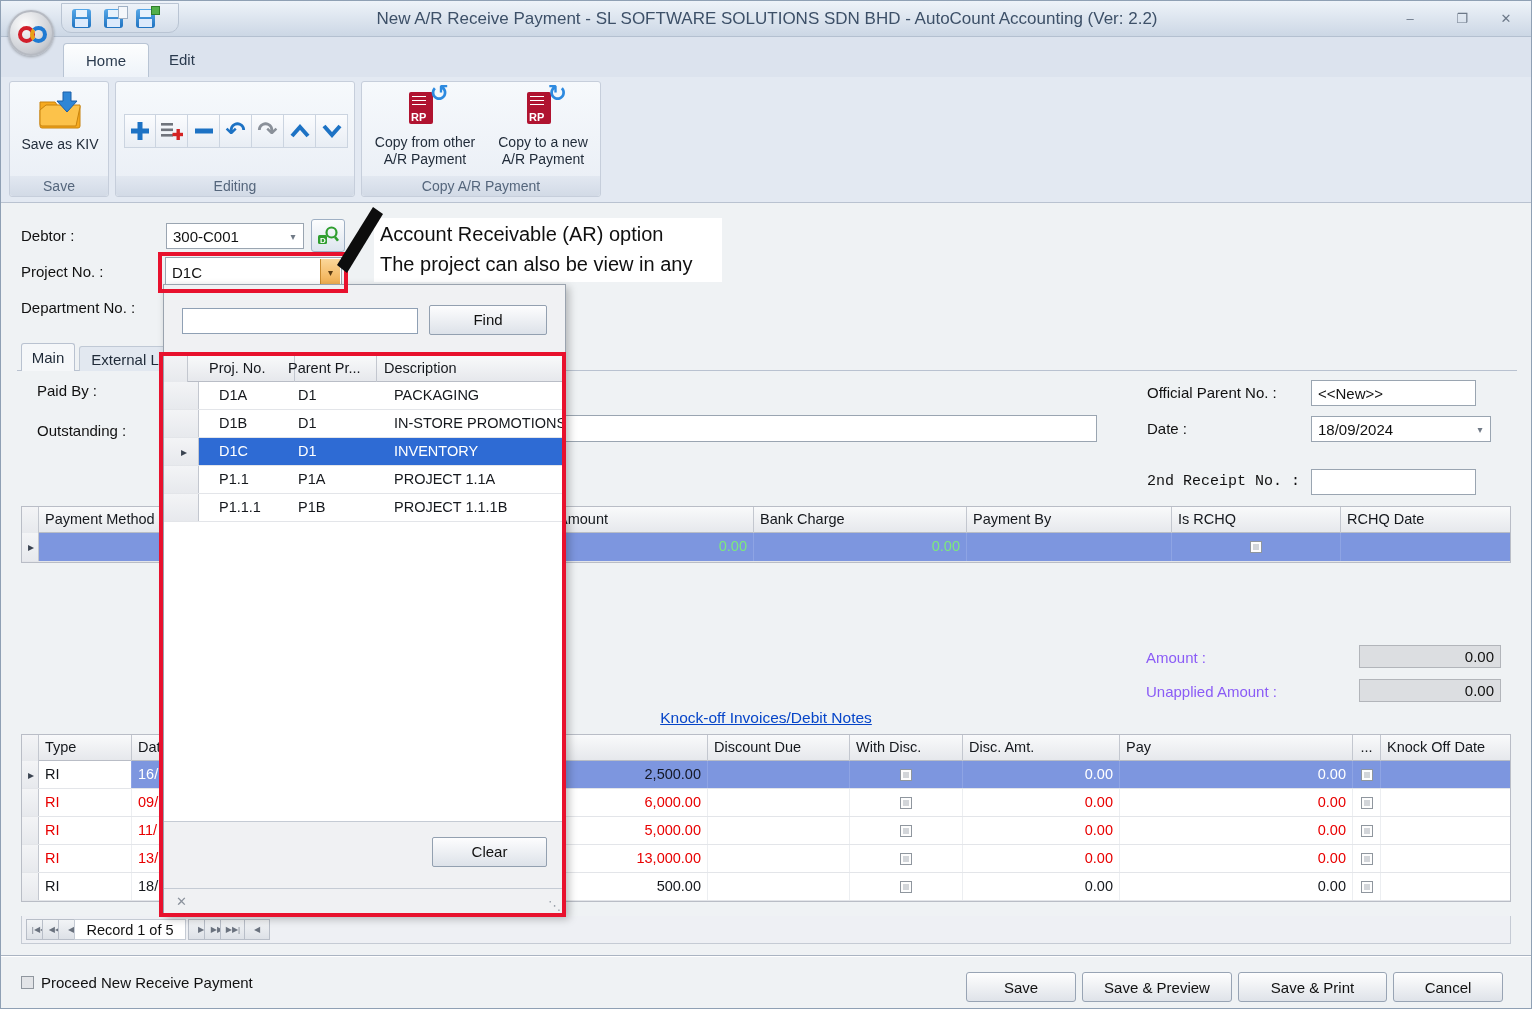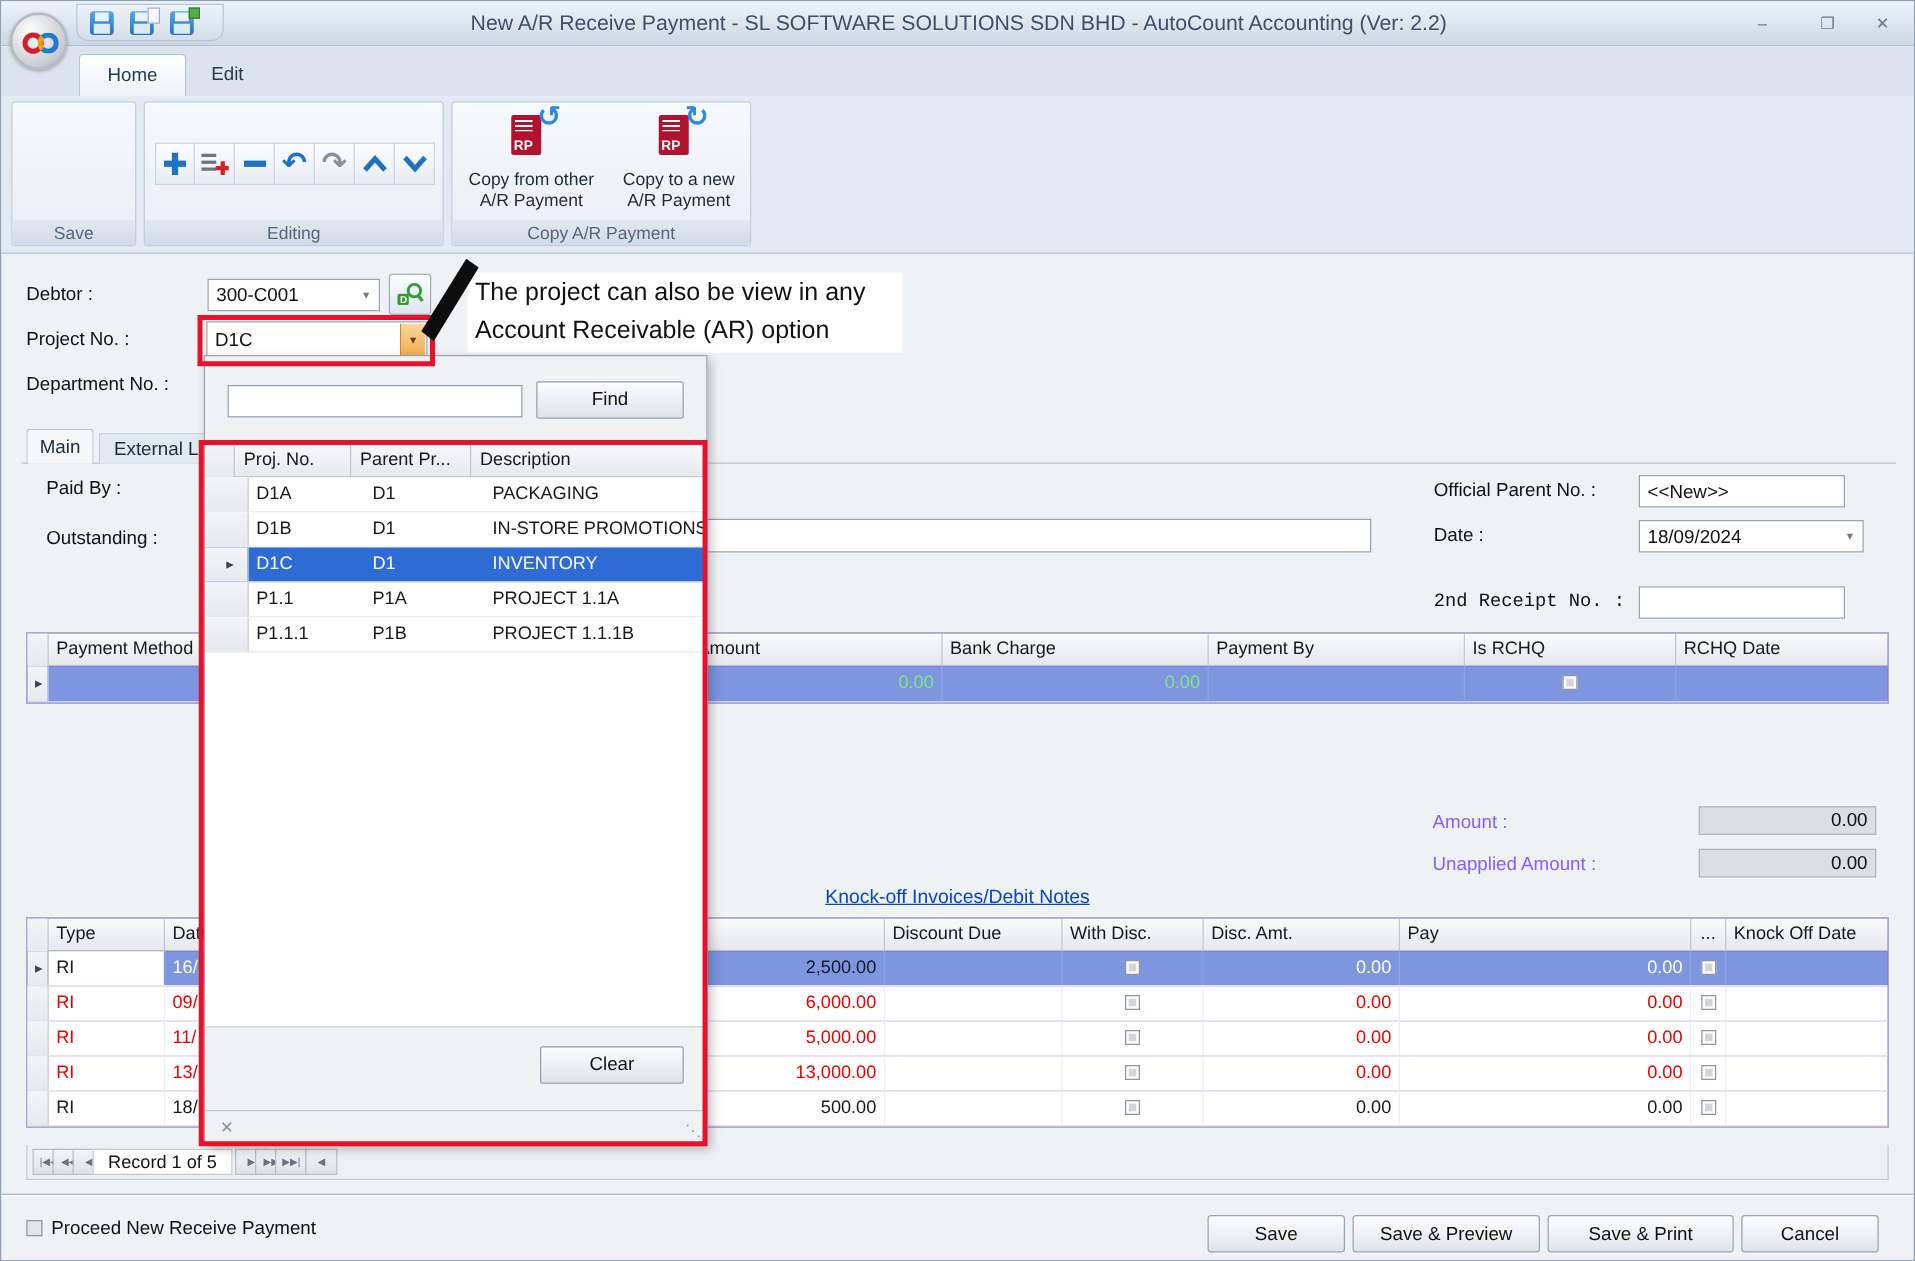--- a/index.html
+++ b/index.html
@@ -179,21 +179,21 @@
   .pp-head { position:relative; height:27px; background:linear-gradient(#f9fafb,#e6e8ec);
     border-bottom:1px solid #b9bdc6; }
   .pp-head .hc { position:absolute; top:0; height:27px; line-height:26px; font-size:14.5px; color:#15181d;
     padding:0 7px; border-right:1px solid #c3c7cf; overflow:hidden; white-space:nowrap; }
   .pp-row { position:relative; height:28px; border-bottom:1px solid #e3e5e9; background:#fff; cursor:default; }
   .pp-row .gc { position:absolute; top:0; height:100%; line-height:27px; font-size:14.5px; color:#15181d;
     padding:0 17px; overflow:hidden; white-space:nowrap; }
   .pp-row.sel { background:#2e6bd4; }
   .pp-row.sel .gc { color:#fff; }
   .pp-row .ind-cell { height:100%; }
-  .qc0{left:0;width:24px;} .qc1{left:24px;width:93px;} .qc2{left:117px;width:96px;} .qc3{left:213px;width:188px;}
+  .qc0{left:0;width:24px;} .qc1{left:38px;width:93px;} .qc2{left:117px;width:96px;} .qc3{left:213px;width:188px;}
   .pp-clear { position:absolute; left:268px; top:552px; width:115px; height:30px;
     background:linear-gradient(#fdfdfe,#dde2e9); border:1px solid #93a0b0; border-radius:2px;
     font-size:15px; color:#111; text-align:center; line-height:28px; cursor:default; }
   .pp-status { position:absolute; left:0; bottom:0; width:100%; height:27px; border-top:1px solid #c5cbd4; }
   .pp-close { position:absolute; left:12px; top:5px; font-size:13px; color:#8a919b; cursor:default; }
   .pp-grip { position:absolute; right:4px; bottom:2px; font-size:13px; color:#9aa1ab; }
 
   
   .redbox { position:absolute; border:4px solid #e8112d; z-index:30; pointer-events:none; }
   .rb-combo { left:157px; top:251px; width:190px; height:41px; }
@@ -224,20 +224,28 @@
       </span>
   </div>
 
   <div class="tabrow">
     <div class="rtab active">Home</div>
     <div class="rtab idle">Edit</div>
   </div>
 
   <div class="ribbon">
     <div class="rgroup g-save">
+      <div class="kiv-btn">
+        <svg width="46" height="40" viewBox="0 0 46 40">
+          <path d="M3 12 h15 l3 4 h22 v20 a2 2 0 0 1 -2 2 H5 a2 2 0 0 1 -2 -2 z" fill="#f6a91e" stroke="#c8820c"></path>
+          <path d="M3 20 l6 -5 h34 v2 l-4 19 H5 a2 2 0 0 1 -2 -2 z" fill="#fcc24a" stroke="#c8820c"></path>
+          <path d="M26 2 v9 h-6 l10 11 10 -11 h-6 V2 z" fill="#2f86d6" stroke="#1b5fa8"></path>
+        </svg>
+        <div class="kiv-label">Save as KIV</div>
+      </div>
       <div class="glabel">Save</div>
     </div>
 
     <div class="rgroup g-edit">
       <div class="edit-strip">
         <div class="ebtn">
           <svg width="18" height="18">
               <rect x="6.5" y="0" width="5" height="18" fill="#1d72c4"></rect>
               <rect x="0" y="6.5" width="18" height="5" fill="#1d72c4"></rect>
             </svg>
@@ -315,22 +323,22 @@
 
   <div class="flabel" style="left:20px;top:262px;">Project No. :</div>
   <div class="tbox" style="left:164px;top:256px;width:177px;height:30px;">
     <span>D1C</span>
     <span class="dd-btn orange"></span>
   </div>
 
   <div class="flabel" style="left:20px;top:298px;">Department No. :</div>
 
   <div class="annotation">
+    <div>Account Receivable (AR) option</div>
     <div>The project can also be view in any</div>
-    <div>Account Receivable (AR) option</div>
   </div>
   <svg class="ann-arrow" width="46" height="66">
     <polygon points="36,0 46,7 10,66 0,58" fill="#0d0d0d"></polygon>
   </svg>
 
   <div class="panel-top"></div>
   <div class="ctab active">Main</div>
   <div class="ctab idle">External L</div>
 
   <div class="flabel" style="left:36px;top:381px;">Paid By :</div>

